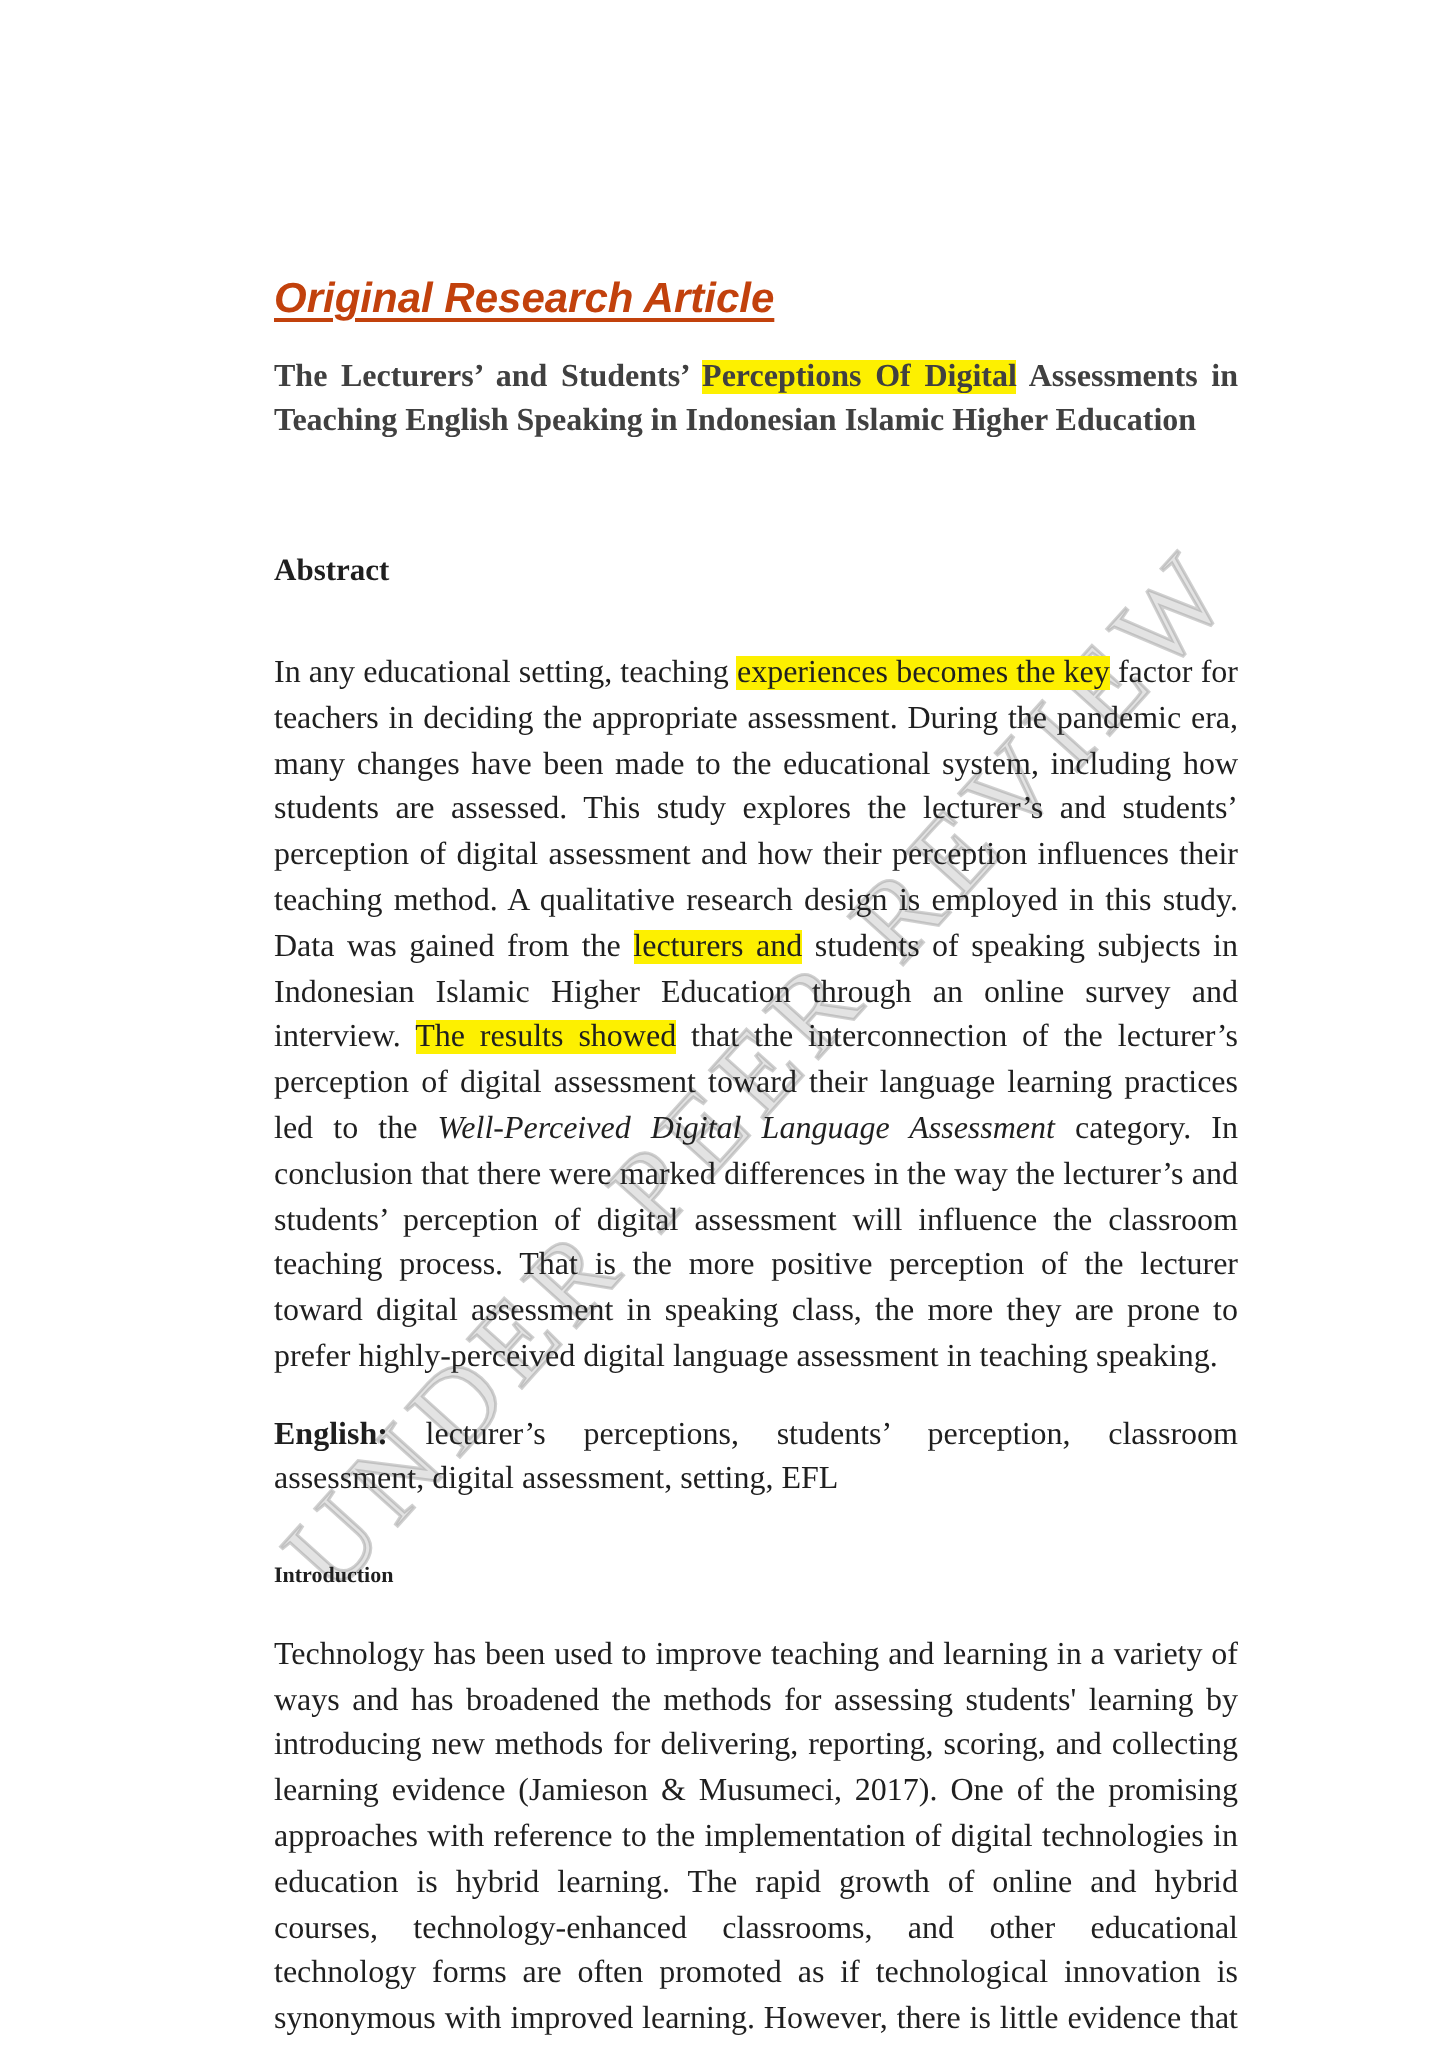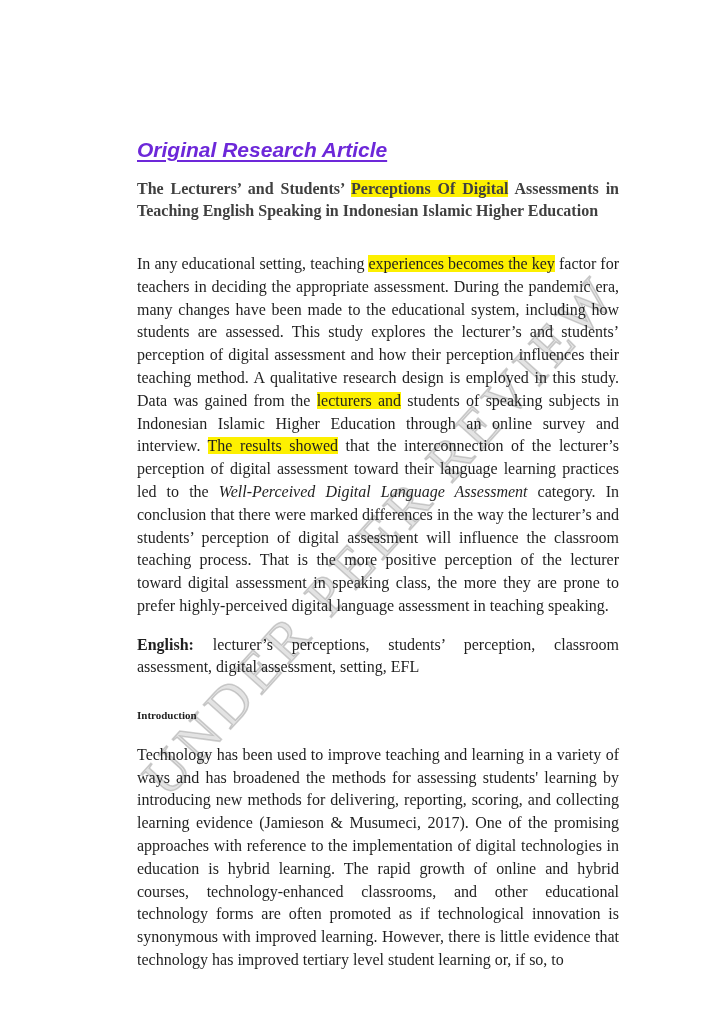--- a/index.html
+++ b/index.html
@@ -36,21 +36,21 @@
     position:relative;
     z-index:1;
     padding:137px 105px 0 137px;
   }
   .section-label{
     font-family:"Liberation Sans", sans-serif;
     font-style:italic;
     font-weight:700;
     font-size:21px;
     line-height:26px;
-    color:#6d28d9;
+    color:#c2410c;
     text-decoration:underline;
     text-decoration-thickness:2px;
     text-underline-offset:3px;
   }
   .paper-title{
     margin-top:15px;
     font-family:"Liberation Serif", serif;
     font-weight:700;
     font-size:16px;
     line-height:22px;
@@ -93,20 +93,21 @@
 <div class="page">
 
   <div class="watermark">UNDER PEER REVIEW</div>
 
   <div class="content">
 
     <h1 class="section-label">Original Research Article</h1>
 
     <h2 class="paper-title"><span class="seg-normal">The Lecturers’ and Students’ </span><span class="seg-highlight">Perceptions Of Digital</span><span class="seg-normal"> Assessments in Teaching English Speaking in Indonesian Islamic Higher Education</span></h2>
 
+    <h3 class="abstract-heading">Abstract</h3>
 
     <p class="body-par abstract-par"><span class="seg-normal">In any educational setting, teaching </span><span class="seg-highlight">experiences becomes the key</span><span class="seg-normal"> factor for teachers in deciding the appropriate assessment. During the pandemic era, many changes have been made to the educational system, including how students are assessed. This study explores the lecturer’s and students’ perception of digital assessment and how their perception influences their teaching method. A qualitative research design is employed in this study. Data was gained from the </span><span class="seg-highlight">lecturers and</span><span class="seg-normal"> students of speaking subjects in Indonesian Islamic Higher Education through an online survey and interview. </span><span class="seg-highlight">The results showed</span><span class="seg-normal"> that the interconnection of the lecturer’s perception of digital assessment toward their language learning practices led to the </span><span class="seg-italic">Well-Perceived Digital Language Assessment</span><span class="seg-normal"> category. In conclusion that there were marked differences in the way the lecturer’s and students’ perception of digital assessment will influence the classroom teaching process. That is the more positive perception of the lecturer toward digital assessment in speaking class, the more they are prone to prefer highly-perceived digital language assessment in teaching speaking.</span></p>
 
     <p class="keywords-line"><span class="seg-bold">English:</span><span class="seg-normal"> lecturer’s perceptions, students’ perception, classroom assessment, digital assessment, setting, EFL</span></p>
 
     <h3 class="intro-heading">Introduction</h3>
 
     <p class="body-par intro-par">Technology has been used to improve teaching and learning in a variety of ways and has broadened the methods for assessing students' learning by introducing new methods for delivering, reporting, scoring, and collecting learning evidence (Jamieson &amp; Musumeci, 2017). One of the promising approaches with reference to the implementation of digital technologies in education is hybrid learning. The rapid growth of online and hybrid courses, technology-enhanced classrooms, and other educational technology forms are often promoted as if technological innovation is synonymous with improved learning. However, there is little evidence that technology has improved tertiary level student learning or, if so, to</p>
 
   </div>

